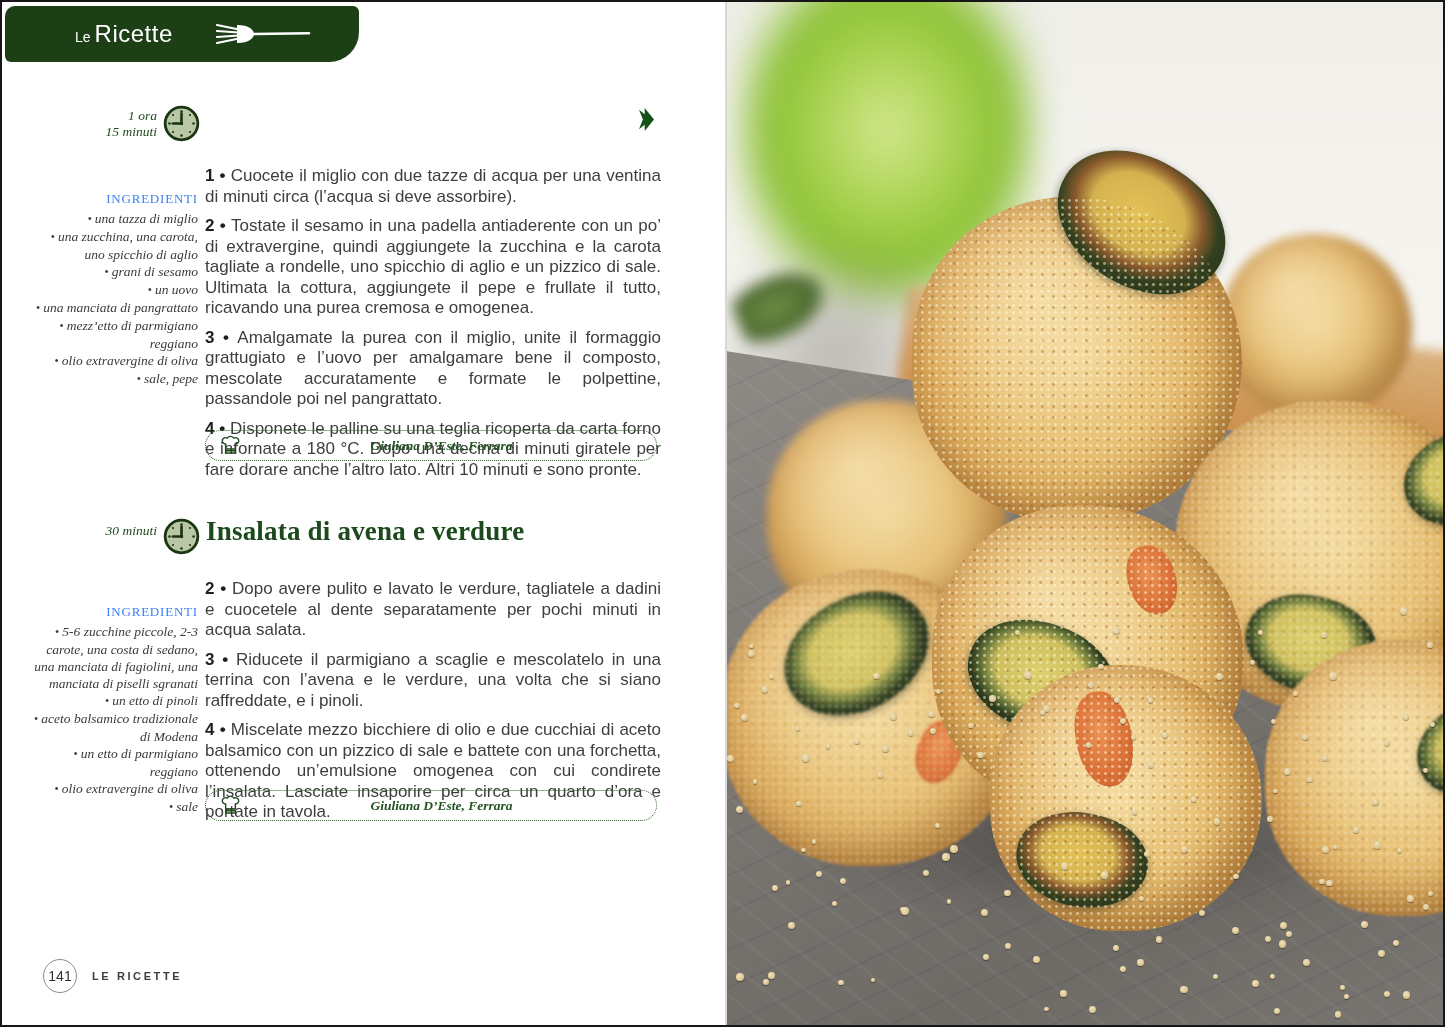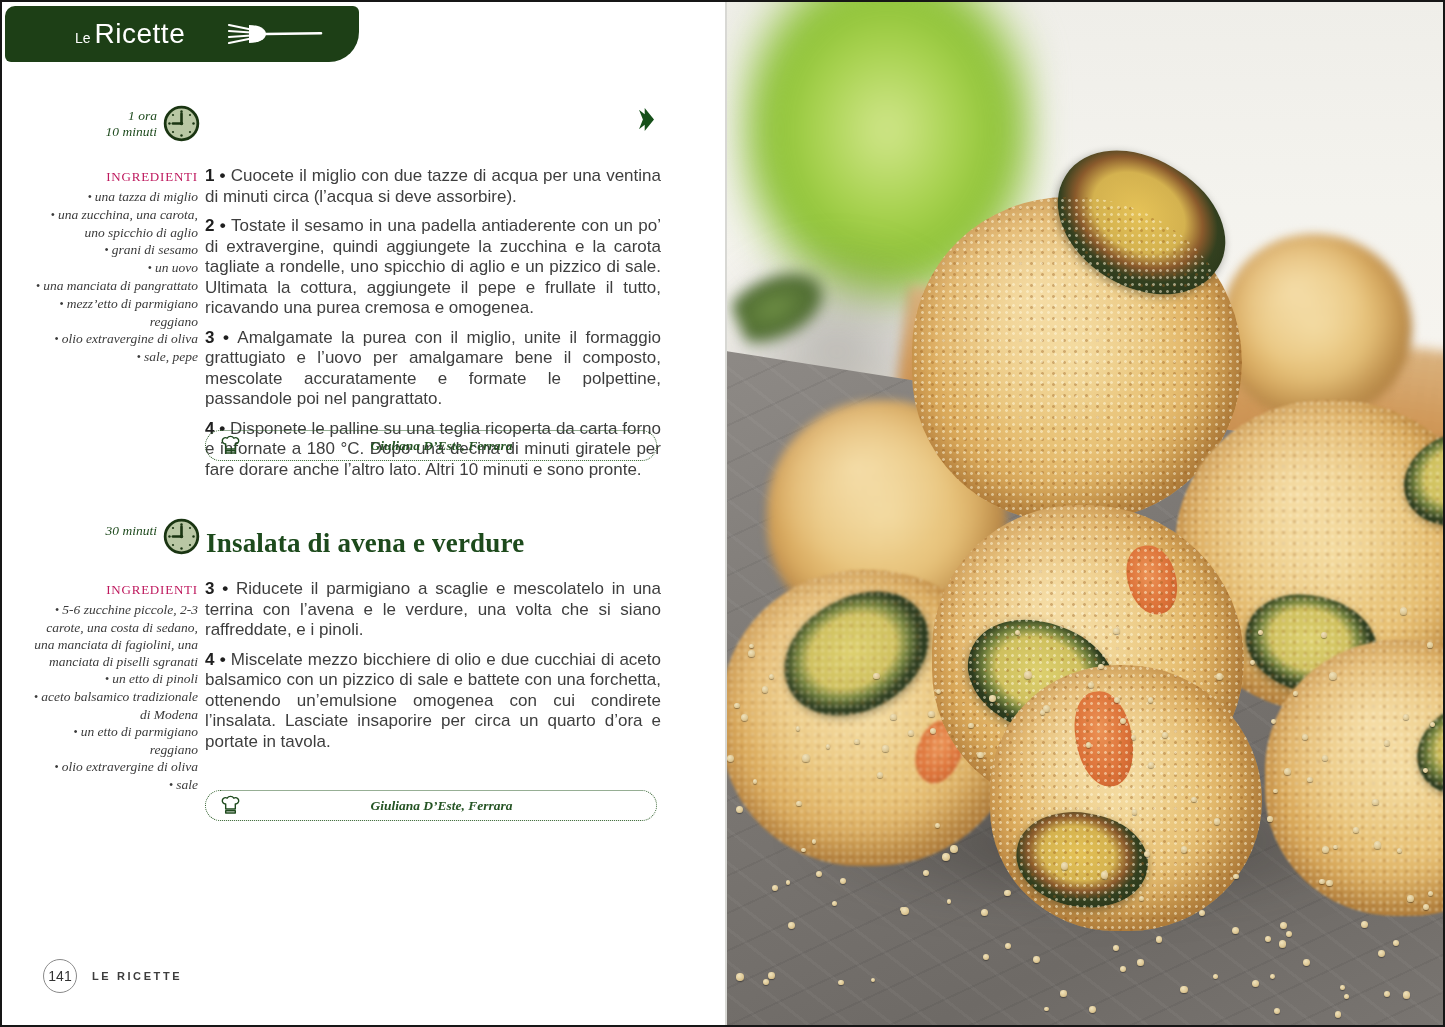--- a/index.html
+++ b/index.html
@@ -12,21 +12,21 @@
   }
   
   .tab {
     position:absolute; left:3px; top:4px; width:354px; height:56px;
     background:#1d3f16;
     border-radius:10px 6px 30px 6px;
     display:flex; align-items:center;
   }
   .tab .tab-text { margin-left:70px; color:#fff; display:flex; align-items:baseline; gap:4px; }
   .tab .le { font-size:14px; }
-  .tab .ricette { font-size:28px; letter-spacing:.5px; }
+  .tab .ricette { font-size:24px; letter-spacing:.5px; }
   .tab svg { margin-left:42px; }
 
   
   .time {
     position:absolute; width:125px; text-align:right;
     font-family:"Liberation Serif", serif; font-style:italic;
     font-size:13.5px; line-height:16px; color:#1e4a1d;
   }
   .clock { position:absolute; width:37px; height:37px; }
   h1.recipe-title {
@@ -38,21 +38,21 @@
     position:absolute; left:637px; width:15px; height:23px;
     background:#16501a;
     clip-path:polygon(0% 8%, 38% 27%, 38% 0%, 100% 50%, 38% 100%, 38% 73%, 0% 92%, 26% 50%);
   }
   .ingredients {
     position:absolute; text-align:right;
     font-family:"Liberation Serif", serif; color:#3a3a3a;
   }
   .ing-head {
     font-style:normal; font-size:13px; letter-spacing:.8px;
-    color:#be185d; margin-bottom:3px;
+    color:#3b82f6; margin-bottom:3px;margin-top:22px;
   }
   .ing-item { font-style:italic; font-size:13.5px; line-height:17px; }
   .ing-item::before { content:"• "; font-style:normal; font-size:12px; }
   .steps { position:absolute; width:456px; }
   .steps p {
     font-size:17px; line-height:20.5px; color:#3e3e3e;
     text-align:justify; margin-bottom:9px;
   }
   .steps b { color:#1f1f1f; }
   .steps b::after { content:"\00a0•\00a0"; }
@@ -71,21 +71,21 @@
   .r1-time  { left:30px;  top:106px; }
   .r1-clock { left:161px; top:103px; }
   .r1-title { top:100px; }
   .r1-arrow { top:106px; }
   .r1-ing   { left:28px;  top:167px; width:168px; }
   .r1-steps { left:203px; top:164px; }
   .r1-attr  { left:203px; top:428px; }
   
   .r2-time  { left:30px;  top:521px; }
   .r2-clock { left:161px; top:516px; }
-  .r2-title { top:514px;margin-top:12px; }
+  .r2-title { top:514px; }
   .r2-ing   { left:26px;  top:580px; width:170px; }
   .r2-steps { left:203px; top:577px; }
   .r2-attr  { left:203px; top:788px; }
 
   
   .page-circle {
     position:absolute; left:41px; top:957px; width:34px; height:34px;
     border:1.5px solid #8a8a8a; border-radius:50%;
     display:flex; align-items:center; justify-content:center;
     font-size:14px; color:#333;
@@ -199,21 +199,21 @@
       <path d="M2 10 L24 11.5" stroke="#fff" stroke-width="2.2" stroke-linecap="round"></path>
       <path d="M2 16 L24 14.5" stroke="#fff" stroke-width="2.2" stroke-linecap="round"></path>
       <path d="M2 22 L24 17.5" stroke="#fff" stroke-width="2.2" stroke-linecap="round"></path>
       <path d="M22 4 C34 4 39 9 39 13 C39 17 34 22 22 22 Z" fill="#fff"></path>
       <path d="M38 13 L94 12.2" stroke="#fff" stroke-width="2.6" stroke-linecap="round"></path>
     </svg>
   </div>
 
   <div class="time r1-time">
     <div>1 ora</div>
-    <div>10 minuti</div>
+    <div>15 minuti</div>
   </div>
   <svg class="clock r1-clock" viewBox="0 0 24 24">
     <circle cx="12" cy="12" r="10.6" fill="#b9c7a4" stroke="#1a3512" stroke-width="1.8"></circle>
     <g fill="#1a3512">
       <circle cx="12" cy="4.2" r=".8"></circle>
         <circle cx="12" cy="19.8" r=".8"></circle>
       <circle cx="4.2" cy="12" r=".8"></circle>
         <circle cx="19.8" cy="12" r=".8"></circle>
       <circle cx="6.5" cy="6.5" r=".7"></circle>
         <circle cx="17.5" cy="6.5" r=".7"></circle>
@@ -277,20 +277,21 @@
     <div class="ing-head">INGREDIENTI</div>
     <div class="ing-item">5-6 zucchine piccole, 2-3 carote, una costa di sedano, una manciata di fagiolini, una manciata di piselli sgranati</div>
     <div class="ing-item">un etto di pinoli</div>
     <div class="ing-item">aceto balsamico tradizionale di Modena</div>
     <div class="ing-item">un etto di parmigiano reggiano</div>
     <div class="ing-item">olio extravergine di oliva</div>
     <div class="ing-item">sale</div>
   </aside>
 
   <div class="steps r2-steps">
+    <p><b>2</b><span>Dopo avere pulito e lavato le verdure, tagliatele a dadini e cuocetele al dente separatamente per pochi minuti in acqua salata.</span></p>
     <p><b>3</b><span>Riducete il parmigiano a scaglie e mescolatelo in una terrina con l’avena e le verdure, una volta che si siano raffreddate, e i pinoli.</span></p>
     <p><b>4</b><span>Miscelate mezzo bicchiere di olio e due cucchiai di aceto balsamico con un pizzico di sale e battete con una forchetta, ottenendo un’emulsione omogenea con cui condirete l’insalata. Lasciate insaporire per circa un quarto d’ora e portate in tavola.</span></p>
   </div>
 
   <div class="attribution r2-attr">
     <svg width="21" height="21" viewBox="0 0 24 24">
       <path d="M6.5 10.2 A3.6 3.6 0 1 1 8.2 3.6 A4.6 4.6 0 0 1 15.8 3.6 A3.6 3.6 0 1 1 17.5 10.2 L17.5 16 L6.5 16 Z M6.5 18 L17.5 18 L17.5 20.5 L6.5 20.5 Z" fill="none" stroke="#1e4a1d" stroke-width="1.6" stroke-linejoin="round"></path>
     </svg>
     <span class="author">Giuliana D’Este, Ferrara</span>
   </div>

